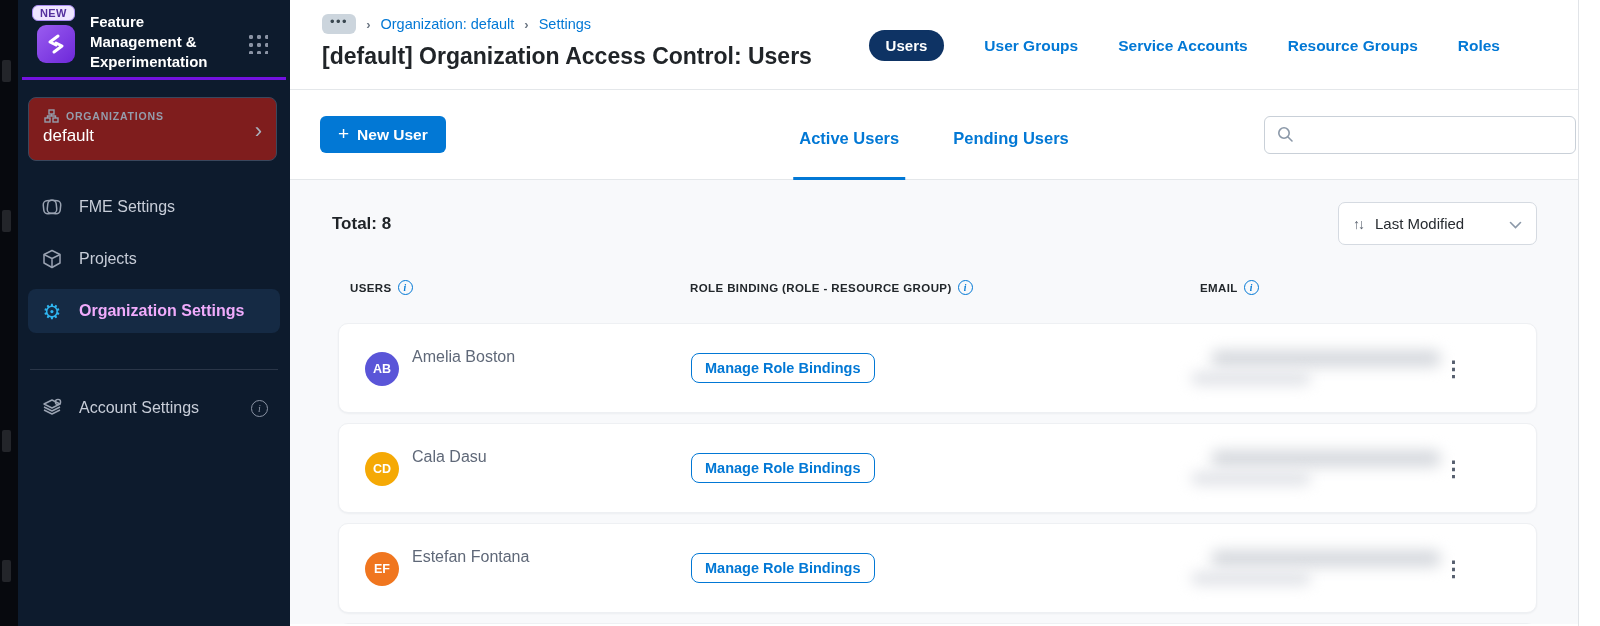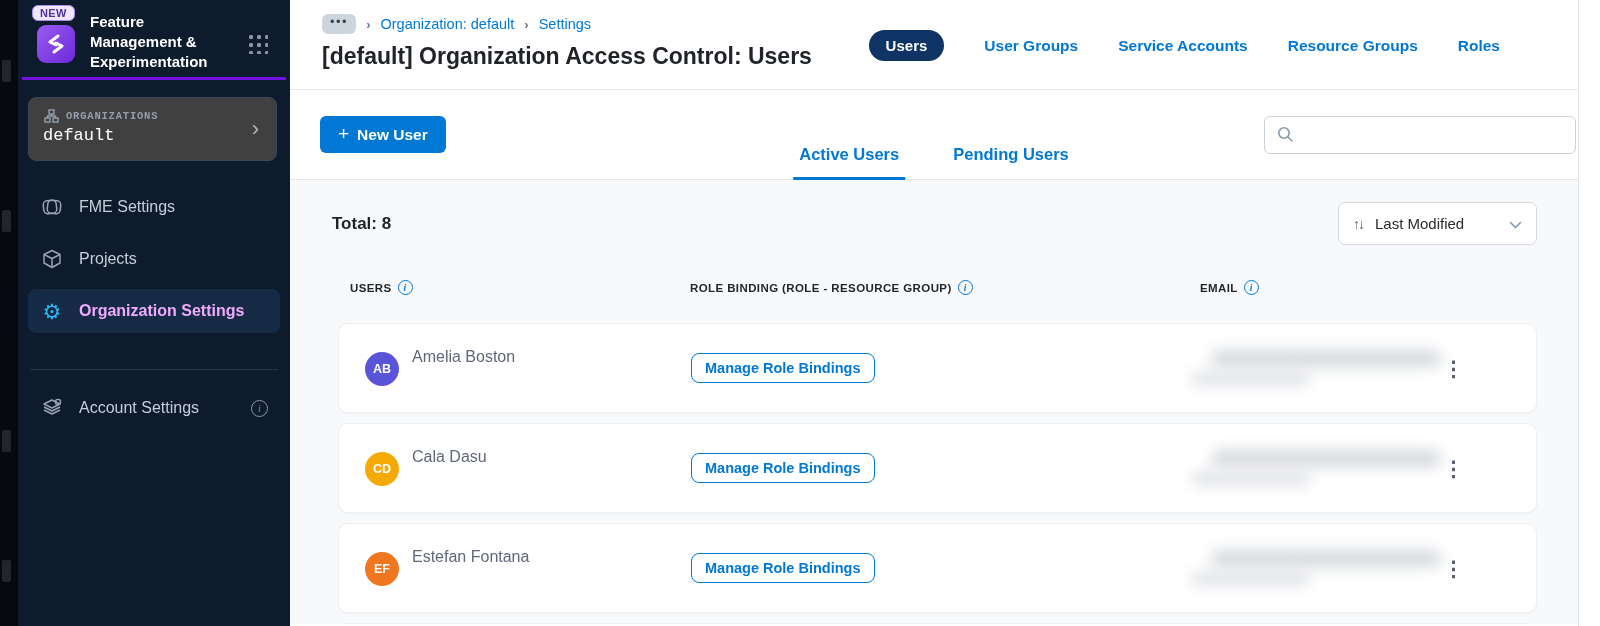--- a/index.html
+++ b/index.html
@@ -13,21 +13,21 @@
   .sb-header { position:relative; height:78px; }
   .new-badge { position:absolute; left:14px; top:5px; background:#efe6ff; border:1.5px solid #a98df2; color:#54309e;
     font-size:11px; font-weight:700; padding:1px 7px; border-radius:6px; letter-spacing:.3px; z-index:2; }
   .app-logo { position:absolute; left:19px; top:25px; width:38px; height:38px; border-radius:9px;
     background:linear-gradient(135deg,#9a5cf0,#6d28d9); display:flex; align-items:center; justify-content:center; }
   .app-title { position:absolute; left:72px; top:12px; font-size:15px; font-weight:700; color:#fff; line-height:20px; }
   .grid-icon { position:absolute; right:22px; top:32px; width:22px; height:22px;
     background-image:radial-gradient(#8a93a4 2px, transparent 2.3px); background-size:8px 8px; background-position:1px 1px; }
   .purple-rule { position:absolute; left:4px; right:4px; top:77px; height:3px; background:#7312e0; }
 
-  .org-box { position:relative; margin:19px 13px 0 10px; height:64px; background:#404040; border:1px solid #3a475c; border-radius:8px; padding:11px 14px 0 14px;font-family:Liberation Mono, monospace; }
+  .org-box { position:relative; margin:19px 13px 0 10px; height:64px; background:#7f1d1d; border:1px solid #3a475c; border-radius:8px; padding:11px 14px 0 14px; }
   .org-label-row { display:flex; align-items:center; gap:7px; }
   .org-label { font-size:10.5px; font-weight:700; letter-spacing:.8px; color:#959dac; }
   .org-value { font-size:17px; font-weight:500; color:#fff; margin-top:3px; }
   .org-chevron { position:absolute; right:14px; top:20px; font-size:22px; color:#a9b0bc; font-weight:400; }
 
   .sb-nav { margin:24px 10px 0 10px; }
   .sb-item { display:flex; align-items:center; gap:15px; height:44px; padding:0 12px; border-radius:8px; margin-bottom:8px; cursor:pointer; }
   .sb-item .sb-label { font-size:16px; color:#c7cdd8; }
   .sb-item.active { background:#152a44; }
   .sb-item.active .sb-label { color:#f0abfc; font-weight:700; }
@@ -52,21 +52,21 @@
 
   .top-nav { position:absolute; right:78px; top:30px; display:flex; align-items:center; gap:40px; }
   .nav-link { color:#0278d5; font-size:15.5px; font-weight:600; cursor:pointer; white-space:nowrap; }
   .nav-pill { background:#0e3364; color:#fff; border-radius:999px; padding:7px 17px; font-size:15px; font-weight:700; cursor:pointer; }
 
   .toolbar { position:relative; height:90px; border-bottom:1px solid #e4e7ea; display:flex; align-items:center; padding:0 2px 0 30px; }
   .new-user-btn { display:flex; align-items:center; gap:8px; background:#0278d5; color:#fff; border:none; border-radius:6px;
     height:37px; padding:0 18px; font-size:15.5px; font-weight:700; font-family:inherit; cursor:pointer; }
   .new-user-btn .plus { font-size:19px; font-weight:400; margin-top:-2px; }
   .tabs { position:absolute; left:50%; transform:translateX(-50%); bottom:-1px; display:flex; gap:42px; }
-  .tab { color:#0278d5; font-size:16.5px; font-weight:600; padding:0 6px 13px 6px; border-bottom:3px solid transparent; cursor:pointer;text-align:center; }
+  .tab { color:#0278d5; font-size:16.5px; font-weight:600; padding:0 6px 29px 6px; border-bottom:3px solid transparent; cursor:pointer;text-align:center; }
   .tab.active { border-bottom-color:#0278d5; }
   .search-box { margin-left:auto; width:312px; height:38px; border:1px solid #c9d0d8; border-radius:6px; background:#fff;
     display:flex; align-items:center; padding:0 12px; gap:9px; }
   .search-box input { border:none; outline:none; flex:1; font-size:15px; font-family:inherit; color:#3a4450; background:transparent; }
   .search-box input::placeholder { color:#9aa5b5; }
 
   .list-section { position:relative; height:444px; background:#f8f9fb; overflow:hidden; }
   .list-toprow { display:flex; align-items:center; padding:22px 41px 0 42px; }
   .total-label { font-size:17px; font-weight:700; color:#202428; }
   .sort-select { margin-left:auto; width:199px; height:43px; background:#fff; border:1px solid #d5dae1; border-radius:7px;

